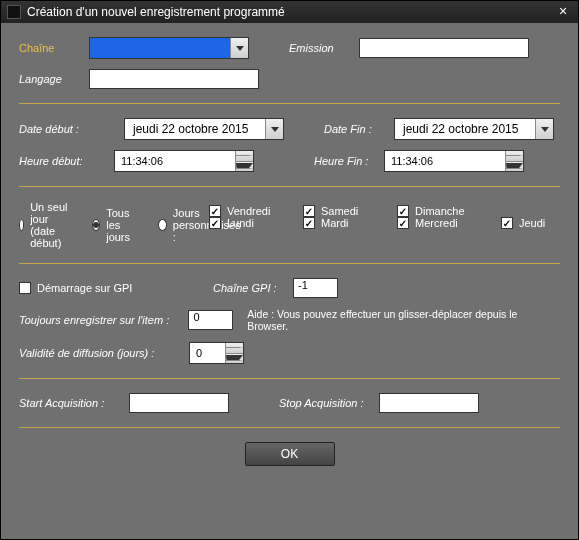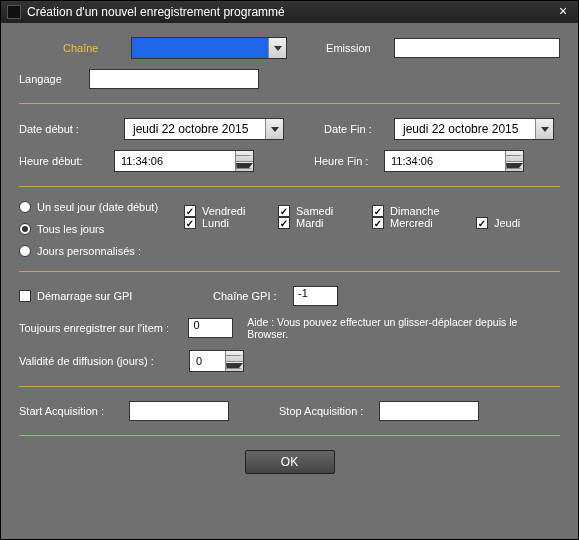--- a/index.html
+++ b/index.html
@@ -4,22 +4,22 @@
 <style>
   * { box-sizing: border-box; margin: 0; padding: 0; font-family: Arial, sans-serif; }
   body { background: #888; width: 579px; height: 540px; overflow: hidden; }
   .window { width: 579px; height: 540px; background: #707070; border: 1px solid #000; }
   .titlebar { background: linear-gradient(#333,#222); height: 22px; display: flex; align-items: center; padding: 0 6px; color: #fff; font-size: 12px; }
   .titlebar .icon { width: 14px; height: 14px; background: #111; margin-right: 6px; border: 1px solid #555; }
   .titlebar .title { flex: 1; }
   .titlebar .close { width: 18px; height: 16px; color: #fff; text-align: center; cursor: pointer; font-size: 14px; line-height: 14px; }
   .content { padding: 14px 18px 10px 18px; color: #fff; font-size: 11px; }
   .row { display: flex; align-items: center; margin-bottom: 10px; }
-  .lbl { color: #f0c040; width: 70px; margin-left: 44px; }
-  .plain { color: #fff; }
+  .lbl { color: #f0c040; width: 70px; }
+  .plain { color: #fff; font-style: italic; }
   .input { background: #fff; border: 1px solid #333; height: 20px; }
   .combo { position: relative; background: #fff; border: 1px solid #333; height: 22px; display: flex; }
   .combo .sel { flex: 1; background: #1e66e8; color: #fff; height: 100%; }
   .combo .btn { width: 18px; background: linear-gradient(#f0f0f0,#cfcfcf); border-left: 1px solid #888; display: flex; align-items: center; justify-content: center; cursor: pointer; }
   .arrow-down { width: 0; height: 0; border-left: 4px solid transparent; border-right: 4px solid transparent; border-top: 5px solid #333; }
   .divider { border-top: 1px solid #caa64a; margin: 14px 0; }
   .datebox { display: flex; background: #fff; border: 1px solid #333; height: 22px; align-items: center; }
   .datebox .txt { flex: 1; color: #000; padding: 0 8px; font-size: 12px; }
   .spin { display: flex; background: #fff; border: 1px solid #333; height: 22px; align-items: center; }
   .spin .txt { flex: 1; color: #000; padding: 0 6px; font-size: 11px; }
@@ -108,21 +108,21 @@
             <div>
               <div class="arrow-down"></div>
             </div>
           </div>
     </div>
   </div>
 
   <div class="divider"></div>
 
   <div style="display:flex">
-    <div style="width:190px;display:flex;flex-direction:column;gap:10px">
+    <div style="width:190px;display:flex;gap:10px">
       <label class="radio">
             <span class="r"></span>
             <span>Un seul jour (date début)</span>
           </label>
       <label class="radio">
             <span class="r checked"></span>
             <span>Tous les jours</span>
           </label>
       <label class="radio">
             <span class="r"></span>

